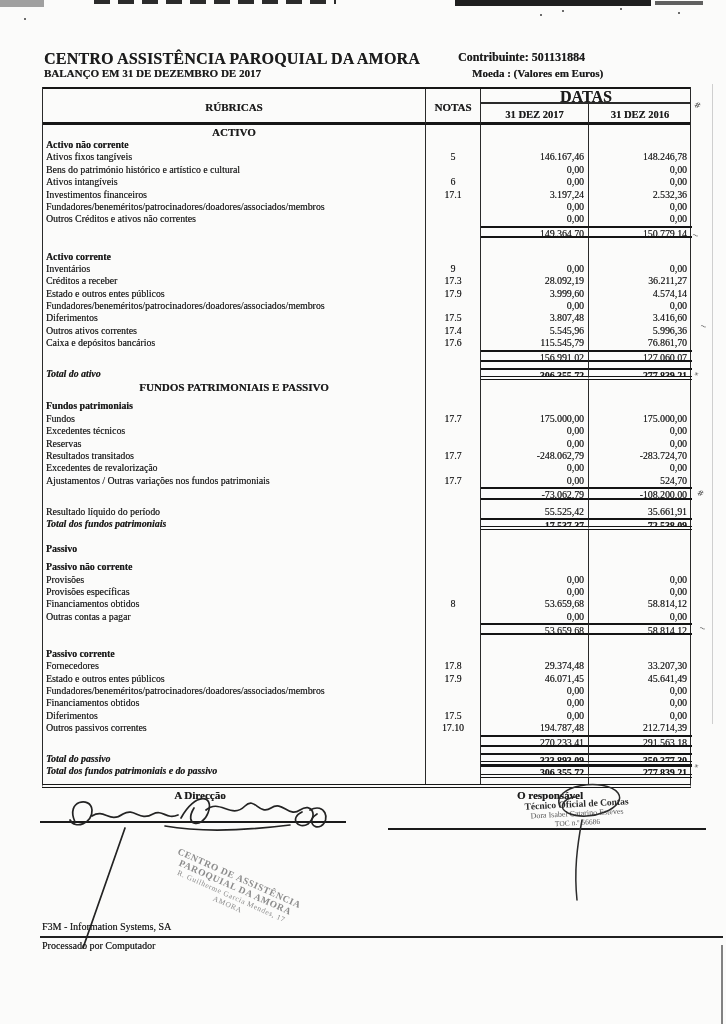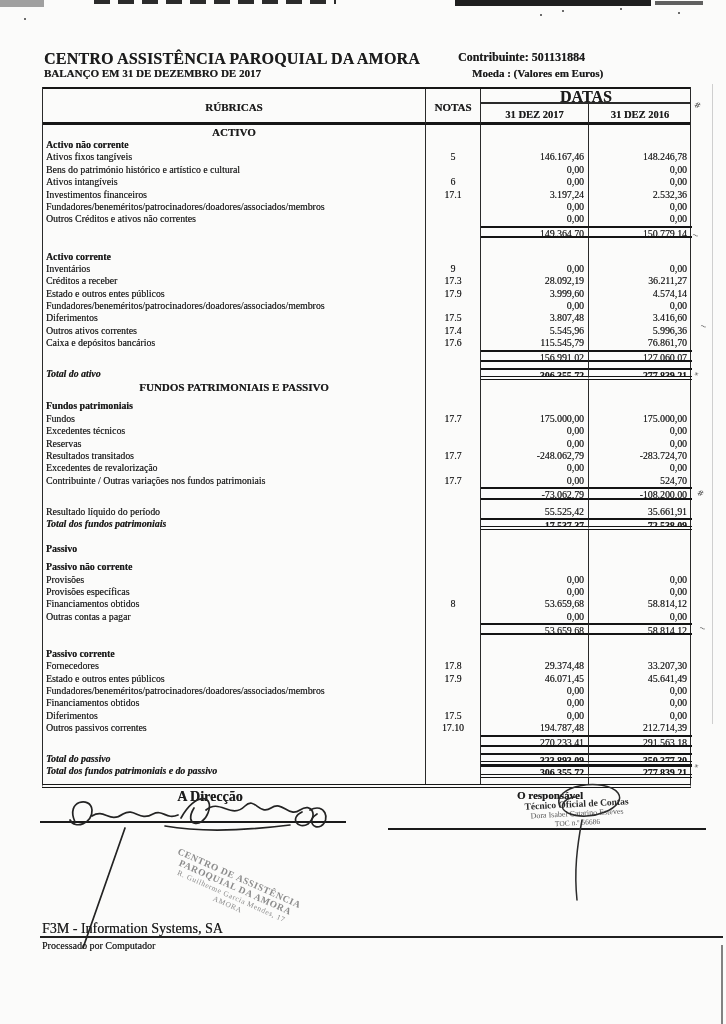--- a/index.html
+++ b/index.html
@@ -56,38 +56,38 @@
   .c-label.sec { text-align:center; font-weight:bold; font-size:11px; padding-left:0;font-family:Liberation Serif, serif; }
   .c-label.b { font-weight:bold; }
   .c-nota { text-align:center; border-right:1px solid #2a2a2a; }
   .c-v1 { text-align:right; padding-right:4px; border-right:1px solid #2a2a2a; }
   .c-v2 { text-align:right; padding-right:5px; }
   .c-v1.hv, .c-v2.hv { border-top:2px solid #141414; border-bottom:2px solid #141414; }
   .c-v1.tv, .c-v2.tv { border-bottom:4px double #141414; font-weight:bold; }
   .trow.total .c-label { font-weight:bold;font-style:italic; }
 
   
-  .sig-title-left { left:130px; top:789px; width:160px; text-align:center;
-    font-size:14px; font-weight:bold; }
+  .sig-title-left { left:120px; top:789px; width:160px; text-align:center;
+    font-size:11px; font-weight:bold; }
   .sig-title-right { left:470px; top:789px; width:160px; text-align:center;
     font-size:11px; font-weight:bold; }
   .sig-line-left { left:40px; top:821px; width:306px; height:2px; background:#1a1a1a; }
   .sig-line-right { left:388px; top:828px; width:318px; height:2px; background:#1a1a1a; }
   .stamp-left { left:150px; top:833px; width:200px; transform:rotate(24deg);
     transform-origin:top left; text-align:center; color:#8b8b8b; letter-spacing:.6px; }
   .stamp-left .l1 { font-size:9.5px; font-weight:bold; }
   .stamp-left .l2 { font-size:7.5px; }
   .stamp-right { left:497px; top:799px; width:160px; transform:rotate(-3deg);
     text-align:center; }
   .stamp-right .l1 { font-size:9.5px; font-weight:bold; color:#2a2a2a; }
   .stamp-right .l2 { font-size:8px; color:#555; }
   .stamp-right .l3 { font-size:7.5px; color:#555; }
 
   
-  .vendor { left:42px; top:921px; font-size:14px; }
+  .vendor { left:42px; top:921px; font-size:10px; }
   .vendor-line { left:40px; top:936px; width:683px; height:2px; background:#202020; }
   .processed { left:42px; top:940px; font-size:10px; }
 </style>
 </head>
 <body>
 
 <div class="page">
 
   <div class="abs topbar-gray"></div>
   <div class="abs topbar-dash1"></div>
@@ -290,21 +290,21 @@
           <div class="cell c-v1">-248.062,79</div>
           <div class="cell c-v2">-283.724,70</div>
         </div>
         <div class="trow item">
           <div class="cell c-label">Excedentes de revalorização</div>
           <div class="cell c-nota"></div>
           <div class="cell c-v1">0,00</div>
           <div class="cell c-v2">0,00</div>
         </div>
         <div class="trow item">
-          <div class="cell c-label">Contribuinte / Outras variações nos fundos patrimoniais</div>
+          <div class="cell c-label">Ajustamentos / Outras variações nos fundos patrimoniais</div>
           <div class="cell c-nota">17.7</div>
           <div class="cell c-v1">0,00</div>
           <div class="cell c-v2">524,70</div>
         </div>
         <div class="trow subtotal">
           <div class="cell c-label"></div>
           <div class="cell c-nota"></div>
           <div class="cell c-v1 hv">-73.062,79</div>
           <div class="cell c-v2 hv">-108.200,00</div>
         </div>

